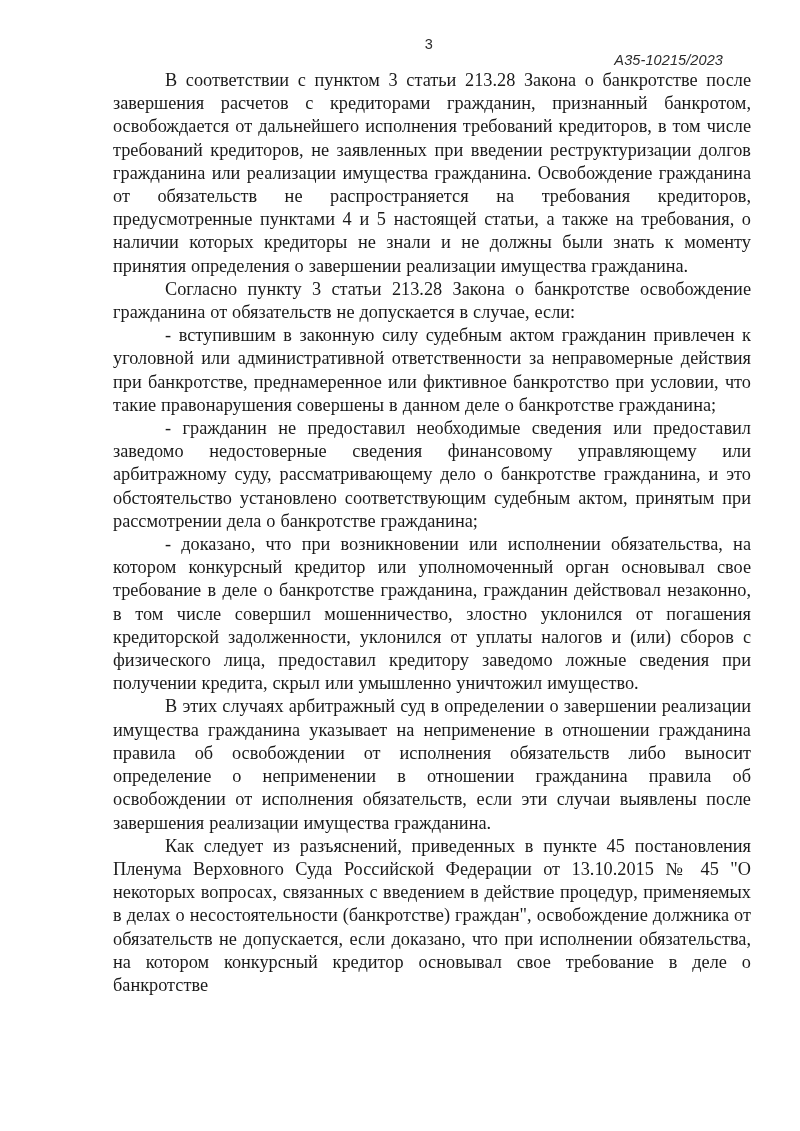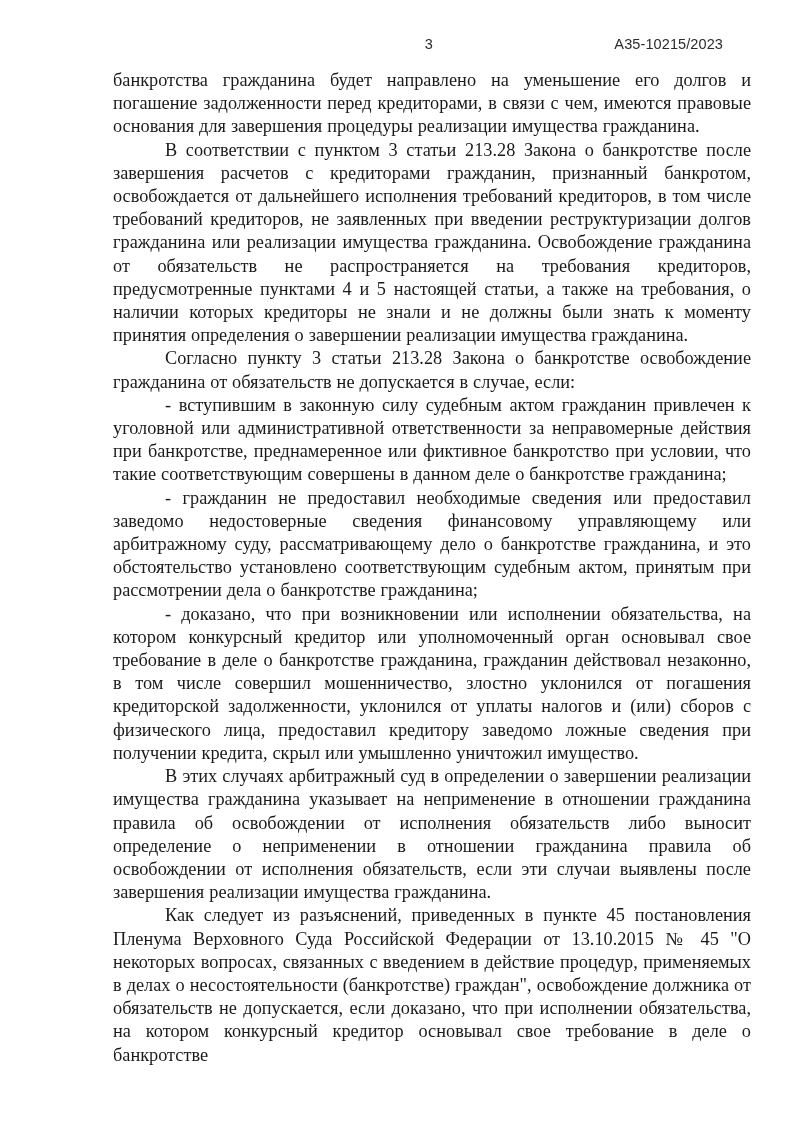--- a/index.html
+++ b/index.html
@@ -31,22 +31,23 @@
   .page-number {
     position: absolute;
     left: 429px;
     top: 0;
     transform: translateX(-50%);
     letter-spacing: 0.2px;
   }
   .case-number {
     position: absolute;
     right: 77px;
-    top: 0;
+    top: 16px;
     letter-spacing: 0.1px;
+    font-style: italic;
   }
   .doc-body {
     position: absolute;
     left: 113px;
     top: 69px;
     width: 638px;
     font-size: 18.3px;
     line-height: 23.2px;
     text-align: justify;
     hyphens: none;
@@ -64,23 +65,22 @@
 <body>
 
 <div class="page">
 
   <div class="page-header">
     <span class="page-number">3</span>
     <span class="case-number">А35-10215/2023</span>
   </div>
 
   <main class="doc-body">
-    <p class="para no-indent">банкротства гражданина будет направлено на уменьшение его долгов и погашение задолженности перед кредиторами, в связи с чем, имеются правовые основания для завершения процедуры реализации имущества гражданина.</p>
     <p class="para">В соответствии с пунктом 3 статьи 213.28 Закона о банкротстве после завершения расчетов с кредиторами гражданин, признанный банкротом, освобождается от дальнейшего исполнения требований кредиторов, в том числе требований кредиторов, не заявленных при введении реструктуризации долгов гражданина или реализации имущества гражданина. Освобождение гражданина от обязательств не распространяется на требования кредиторов, предусмотренные пунктами 4 и 5 настоящей статьи, а также на требования, о наличии которых кредиторы не знали и не должны были знать к моменту принятия определения о завершении реализации имущества гражданина.</p>
     <p class="para">Согласно пункту 3 статьи 213.28 Закона о банкротстве освобождение гражданина от обязательств не допускается в случае, если:</p>
-    <p class="para">- вступившим в законную силу судебным актом гражданин привлечен к уголовной или административной ответственности за неправомерные действия при банкротстве, преднамеренное или фиктивное банкротство при условии, что такие соответствующим совершены в данном деле о банкротстве гражданина;</p>
+    <p class="para">- вступившим в законную силу судебным актом гражданин привлечен к уголовной или административной ответственности за неправомерные действия при банкротстве, преднамеренное или фиктивное банкротство при условии, что такие правонарушения совершены в данном деле о банкротстве гражданина;</p>
     <p class="para">- гражданин не предоставил необходимые сведения или предоставил заведомо недостоверные сведения финансовому управляющему или арбитражному суду, рассматривающему дело о банкротстве гражданина, и это обстоятельство установлено соответствующим судебным актом, принятым при рассмотрении дела о банкротстве гражданина;</p>
     <p class="para">- доказано, что при возникновении или исполнении обязательства, на котором конкурсный кредитор или уполномоченный орган основывал свое требование в деле о банкротстве гражданина, гражданин действовал незаконно, в том числе совершил мошенничество, злостно уклонился от погашения кредиторской задолженности, уклонился от уплаты налогов и (или) сборов с физического лица, предоставил кредитору заведомо ложные сведения при получении кредита, скрыл или умышленно уничтожил имущество.</p>
     <p class="para">В этих случаях арбитражный суд в определении о завершении реализации имущества гражданина указывает на неприменение в отношении гражданина правила об освобождении от исполнения обязательств либо выносит определение о неприменении в отношении гражданина правила об освобождении от исполнения обязательств, если эти случаи выявлены после завершения реализации имущества гражданина.</p>
     <p class="para">Как следует из разъяснений, приведенных в пункте 45 постановления Пленума Верховного Суда Российской Федерации от 13.10.2015 № 45 "О некоторых вопросах, связанных с введением в действие процедур, применяемых в делах о несостоятельности (банкротстве) граждан", освобождение должника от обязательств не допускается, если доказано, что при исполнении обязательства, на котором конкурсный кредитор основывал свое требование в деле о банкротстве</p>
   </main>
 
 </div>
 
 </body></html>

